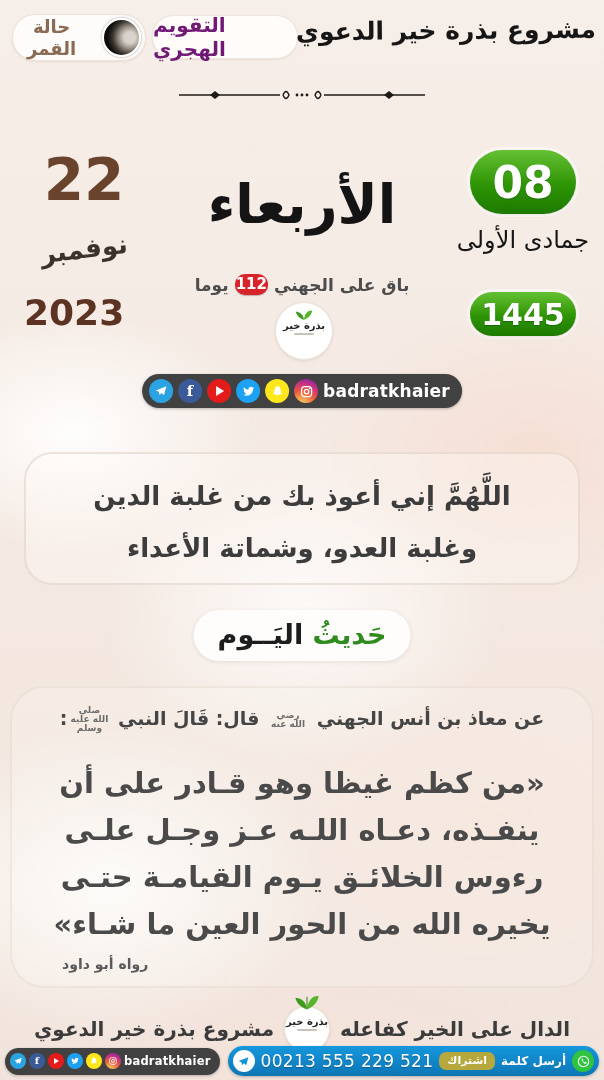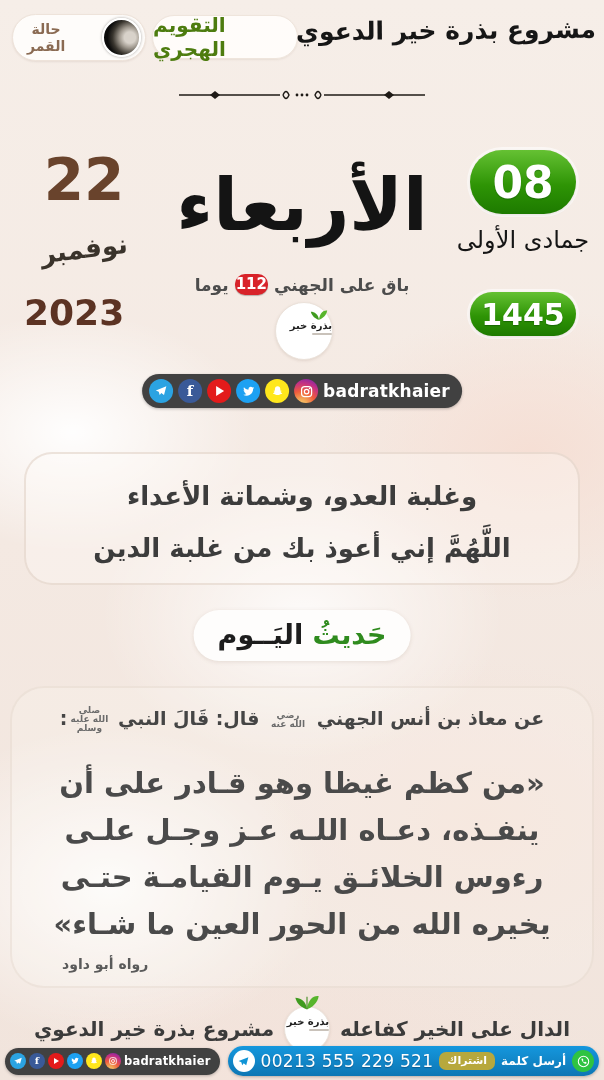--- a/index.html
+++ b/index.html
@@ -16,56 +16,56 @@
       radial-gradient(ellipse 420px 150px at 50% 99%, rgba(244,227,219,.9), transparent 75%),
       linear-gradient(180deg,#f6eee8 0%, #f4e9e2 50%, #f1e4dc 100%);
   }
   .abs{ position:absolute; }
   .ctr{ display:flex; align-items:center; justify-content:center; }
 
   
   .moon-pill{ left:12px; top:14px; width:134px; height:47px; background:#fefcfa; border:1px solid #eee3da;
     border-radius:24px; display:flex; align-items:center; justify-content:space-between; padding:3px 4px 3px 14px;
     box-shadow:0 1px 2px rgba(120,90,70,.12); }
-  .moon-label{ color:#8a6a52; font-size:14px; font-weight:bold; text-align:center; line-height:1.2; }
+  .moon-label{ color:#8a6a52; font-size:18px; font-weight:bold; text-align:center; line-height:1.2; }
   .moon-ball{ width:39px; height:39px; border-radius:50%; border:2px solid #fff;
     background:radial-gradient(circle at 74% 50%, #d8d2ca 0 18%, #9d968c 34%, #3a362f 55%, #0b0b0b 72%);
     box-shadow:0 0 3px rgba(0,0,0,.35);}
   .cal-pill{ left:152px; top:15px; width:146px; height:44px; background:rgba(255,253,251,.92);
     border:1px solid #efe5dc; border-radius:22px; box-shadow:0 1px 2px rgba(120,90,70,.1);}
-  .cal-pill span{ color:#4d7c0f; font-size:20px; font-weight:bold; }
+  .cal-pill span{ color:#701a75; font-size:20px; font-weight:bold; }
   .brand-top{ right:8px; top:16px; width:300px; text-align:right; color:#161616; font-size:25px; font-weight:bold;
     transform:rotate(-.5deg); letter-spacing:-.5px;}
 
   .divider{ left:177px; top:84px; width:250px; height:22px; }
 
   
   .greg-day{ left:28px; top:146px; width:112px; text-align:center; font-size:58px; font-weight:bold; color:#69432c; }
   .greg-month{ left:20px; top:234px; width:128px; text-align:center; font-size:26px; font-weight:bold; color:#3a332b;
     transform:rotate(-7deg); }
   .greg-year{ left:24px; top:292px; width:120px; text-align:left; font-size:36px; font-weight:bold; color:#5c3323; }
 
   .weekday{ left:143px; top:136px; width:318px; height:138px; text-align:center; color:#141414;
-    font-size:72px; font-weight:bold; line-height:138px; }
+    font-size:54px; font-weight:bold; line-height:138px; }
 
   .countdown{ left:157px; top:274px; width:290px; display:flex; flex-direction:row-reverse; align-items:center;
     justify-content:center; gap:6px; }
   .countdown .txt{ color:#4c4c4c; font-size:17px; font-weight:bold; }
   .badge-days{ background:#d8232a; color:#fff; font-size:15px; font-weight:bold; padding:1px 1px 2px;
     border-radius:10px; box-shadow:0 1px 1px rgba(0,0,0,.25); }
 
   .badge-green{ background:linear-gradient(180deg,#65c133 0%, #2e9405 55%, #1d7a00 100%);
     color:#fff; font-weight:bold; box-shadow:0 0 0 3px rgba(255,255,255,.55), 0 1px 3px rgba(0,0,0,.2);
     text-shadow:0 1px 1px rgba(0,60,0,.4); }
   .hijri-day{ left:470px; top:150px; width:106px; height:64px; border-radius:32px; font-size:44px; }
   .hijri-month{ left:450px; top:226px; width:146px; text-align:center; font-size:24px; font-weight:normal; color:#151515; }
   .hijri-year{ left:470px; top:292px; width:106px; height:44px; border-radius:22px; font-size:30px; }
 
   .logo-circle{ background:#fff; border:1px solid #ebe2da; border-radius:50%;
-    display:flex; flex-direction:column; align-items:flex-end; box-shadow:0 1px 3px rgba(120,90,70,.15); }
+    display:flex; flex-direction:column; align-items:center; box-shadow:0 1px 3px rgba(120,90,70,.15); }
   .logo-main{ left:275px; top:302px; width:58px; height:58px; padding-top:4px; }
   .logo-circle .ar{ font-size:10px; font-weight:bold; color:#222; line-height:1; }
   .logo-circle .ln{ width:20px; height:2px; background:#c9c2ba; margin-top:2px; border-radius:1px; }
 
   
   .social-pill{ background:#414141; border-radius:18px; display:flex; align-items:center; gap:5px;
     box-shadow:0 1px 3px rgba(0,0,0,.25); }
   .social-main{ left:50%; transform:translateX(-50%); top:374px; height:34px; padding:0 12px 0 7px; }
   .handle{ color:#fff; font-weight:bold; font-size:17px; letter-spacing:.2px; }
   .icn{ border-radius:50%; display:flex; align-items:center; justify-content:center; flex:0 0 auto; }
@@ -197,22 +197,22 @@
           <rect x="4" y="4" width="16" height="16" rx="5" fill="none" stroke="#fff" stroke-width="2"></rect>
           <circle cx="12" cy="12" r="3.6" fill="none" stroke="#fff" stroke-width="2"></circle>
           <circle cx="16.8" cy="7.2" r="1.3" fill="#fff"></circle>
         </svg>
     </span>
     <span class="handle">badratkhaier</span>
   </div>
 
   <div class="abs dua-panel"></div>
   <div class="abs dua-text">
+    <div>اللَّهُمَّ إني أعوذ بك من غلبة الدين</div>
     <div>وغلبة العدو، وشماتة الأعداء</div>
-    <div>اللَّهُمَّ إني أعوذ بك من غلبة الدين</div>
   </div>
 
   <div class="abs hadith-panel"></div>
 
   <div class="abs hadith-title">
     <span class="g">حَديثُ</span><span class="b"> اليَــوم</span>
   </div>
 
   <div class="abs narrator">
     <span>عن  معاذ بن أنس الجهني</span>

